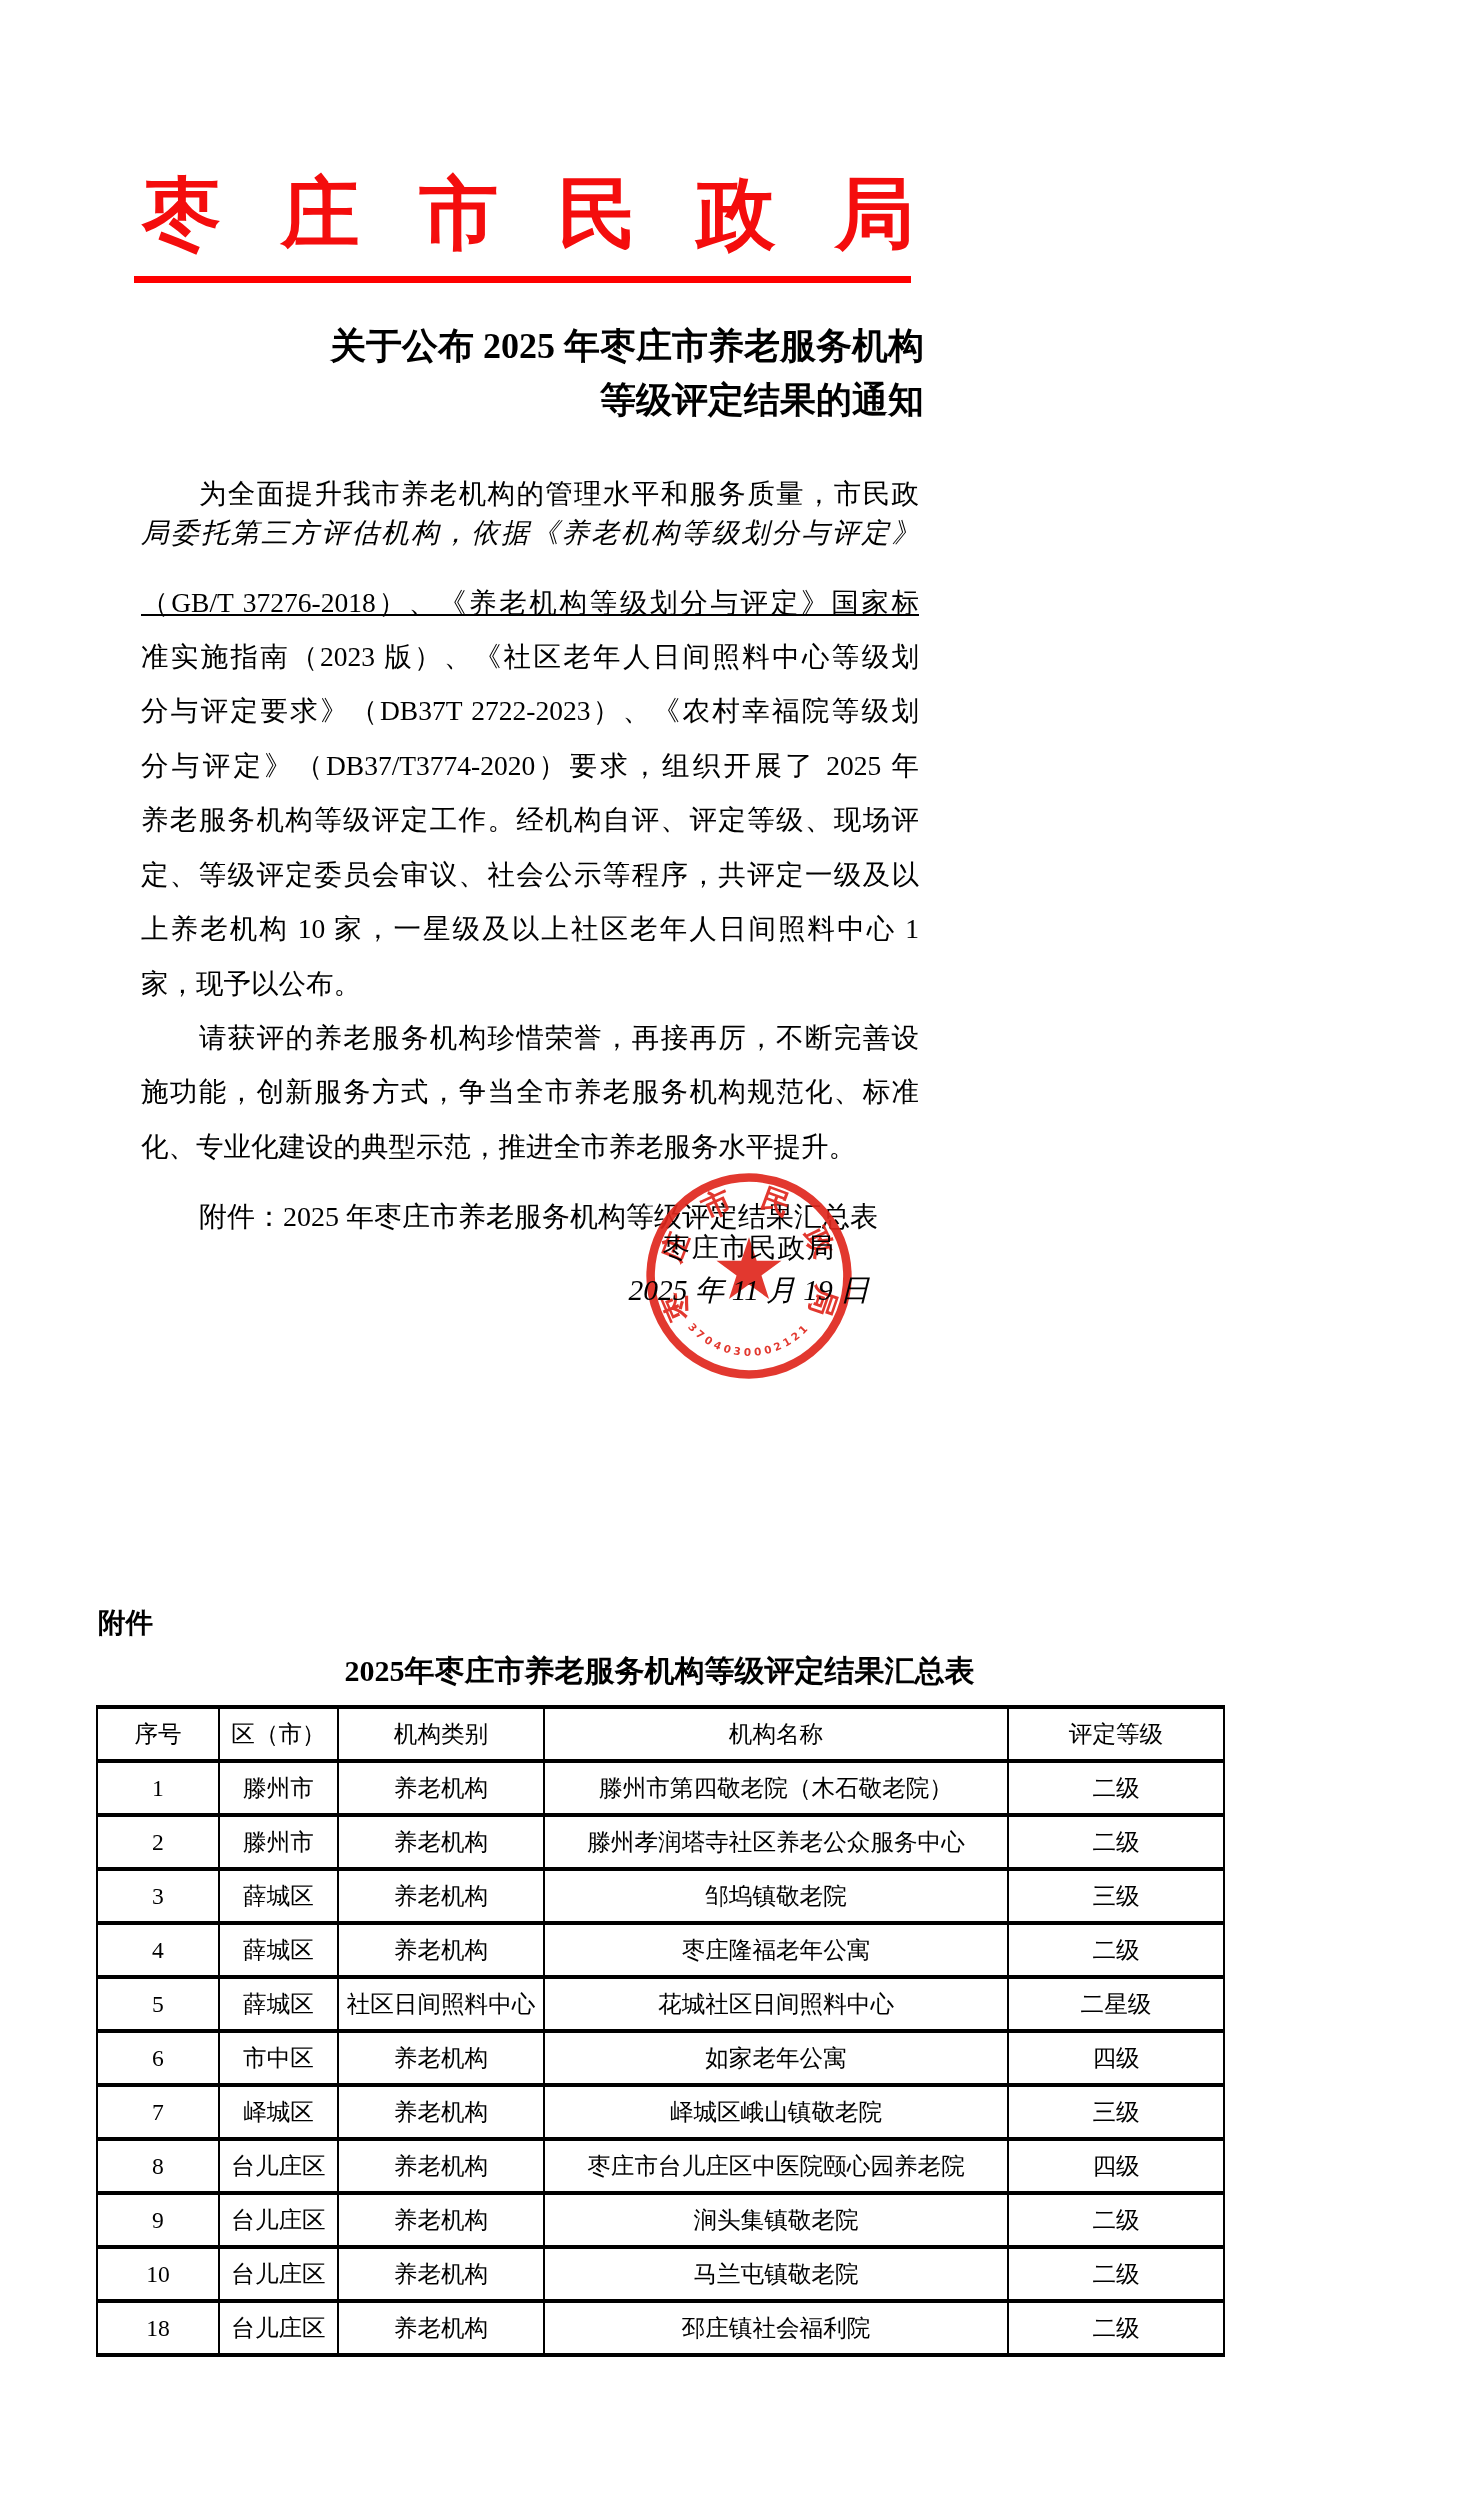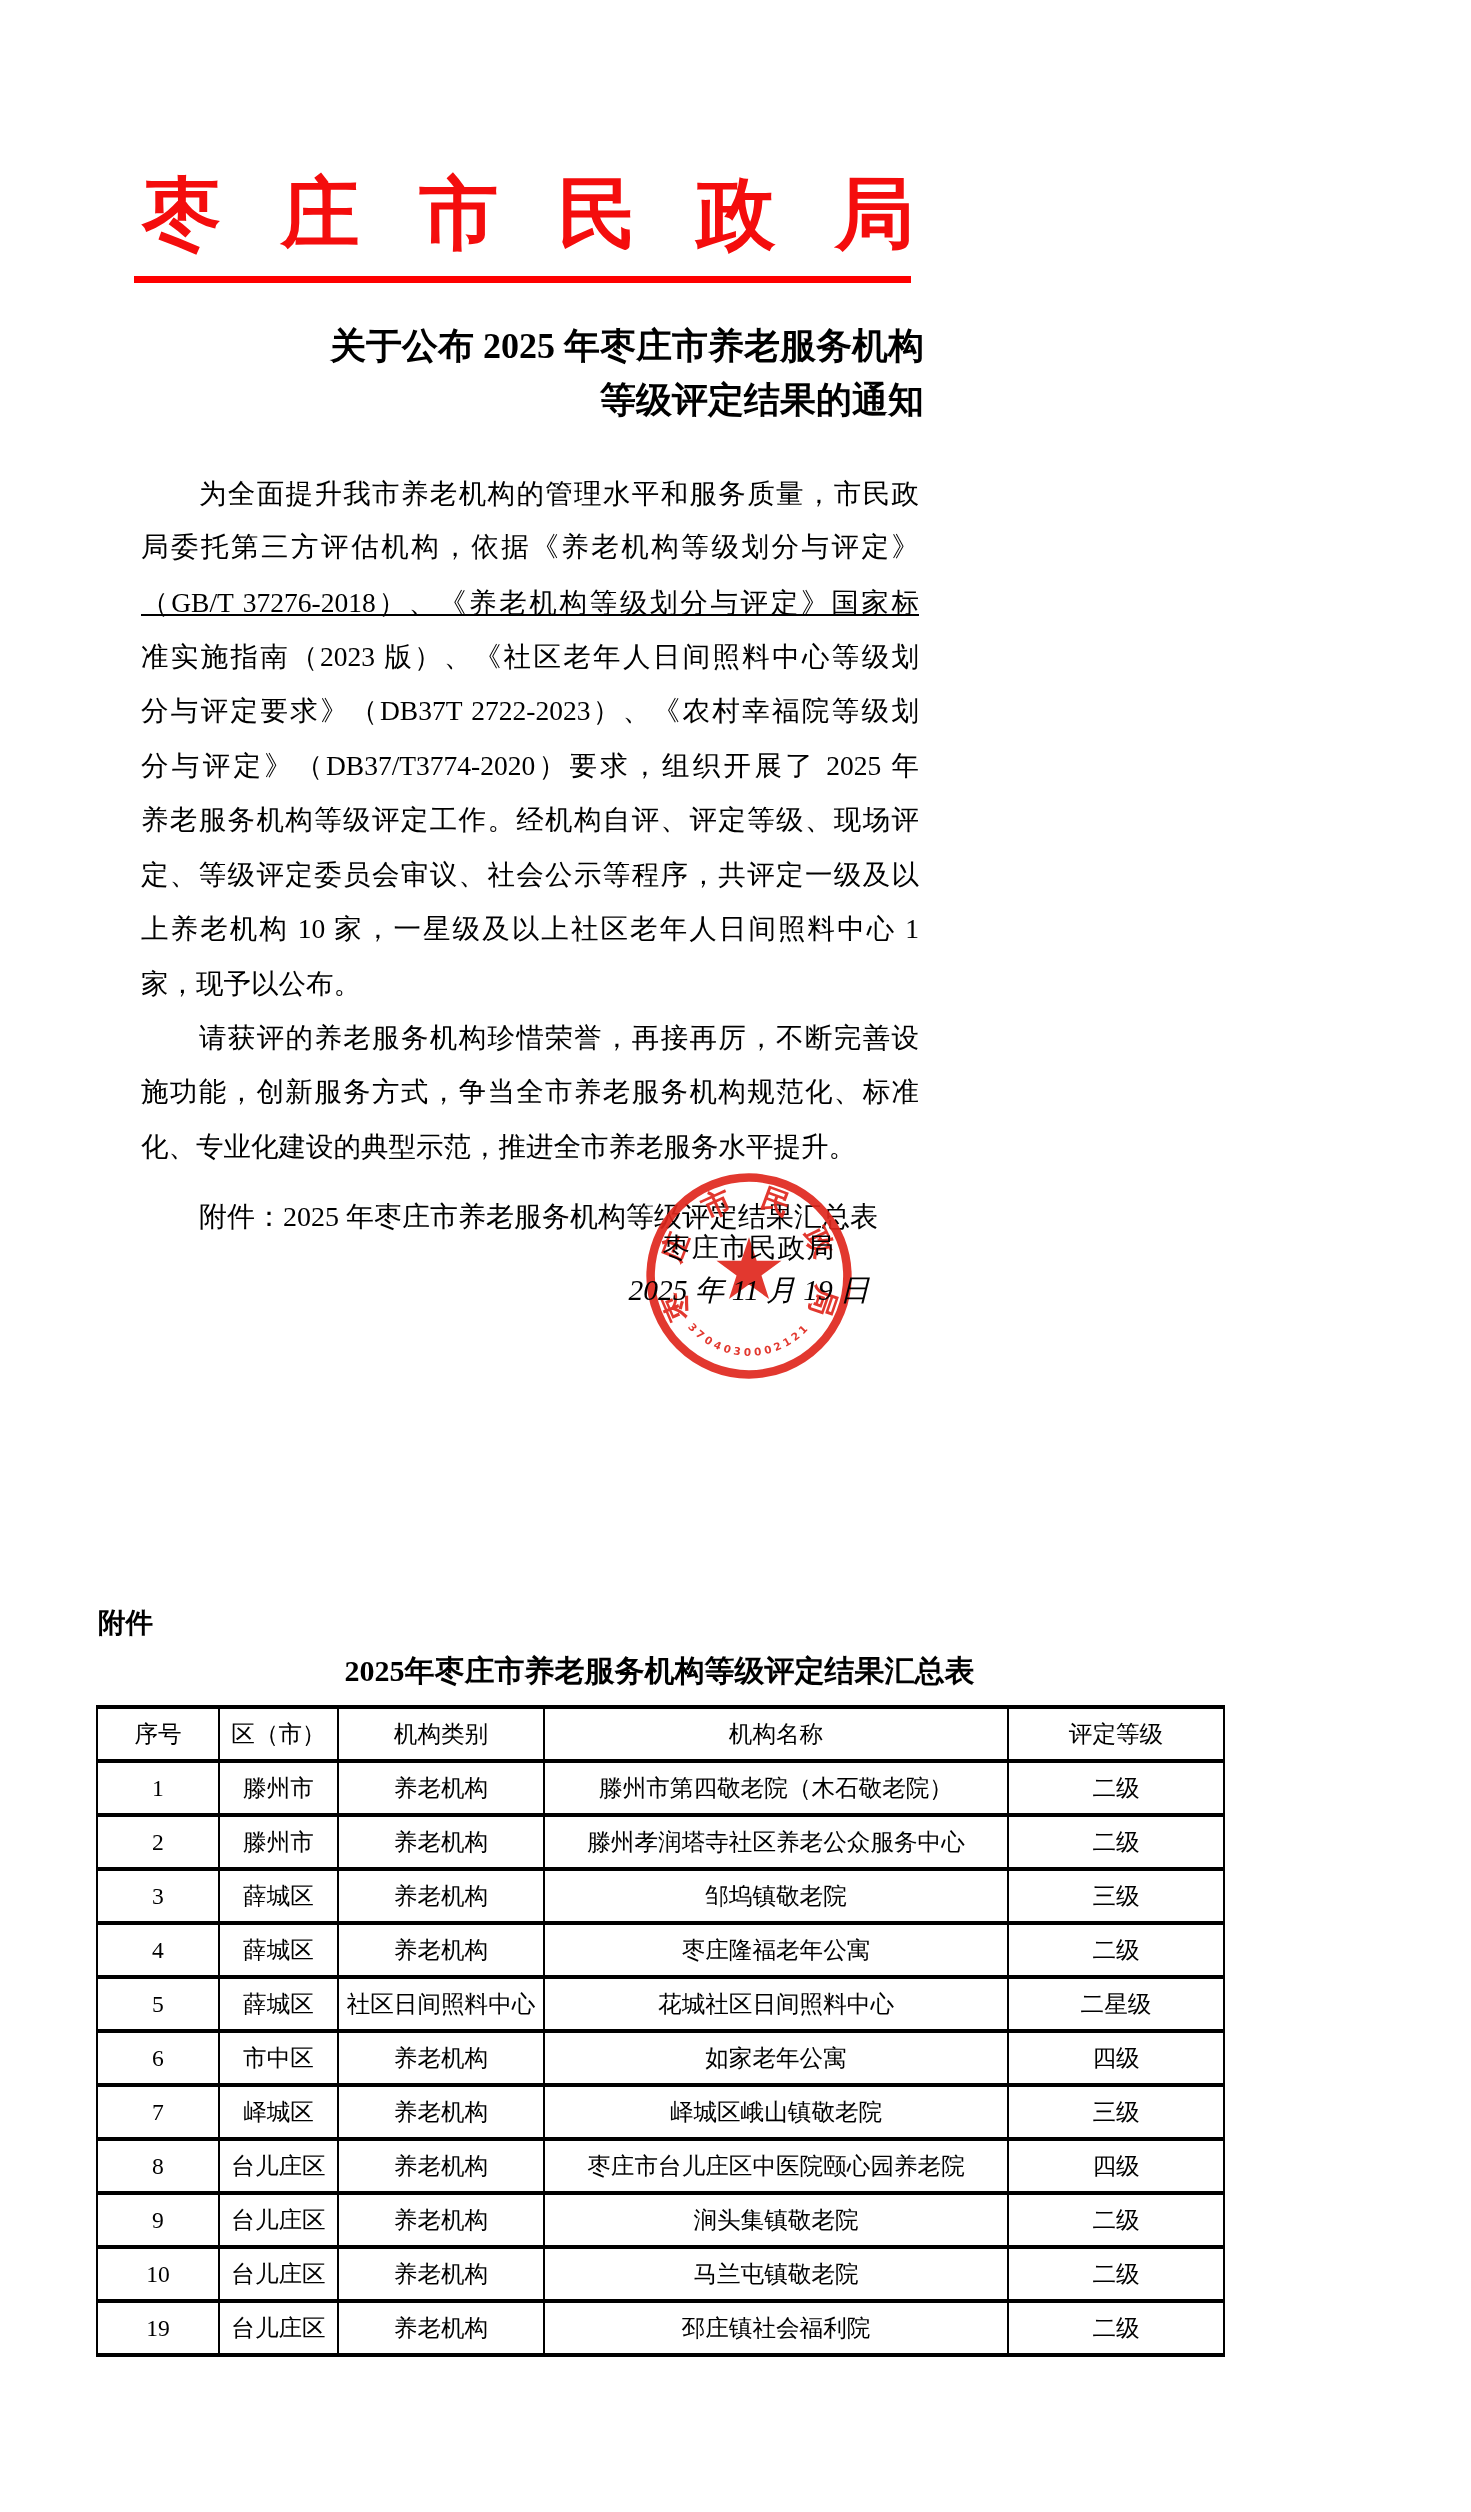--- a/index.html
+++ b/index.html
@@ -98,21 +98,21 @@
     </div>
 
   <div class="red-divider" style="background:#ff0000;"></div>
 
   <div class="notice-title">
     <div>关于公布 2025 年枣庄市养老服务机构</div>
     <div>等级评定结果的通知</div>
   </div>
 
   <div class="body-line first" style="top:467px;">为全面提升我市养老机构的管理水平和服务质量，市民政</div>
-  <div class="body-line" style="top:520px;">局委托第三方评估机构，依据《养老机构等级划分与评定》</div>
+  <div class="body-line" style="top:506px;font-style:italic;">局委托第三方评估机构，依据《养老机构等级划分与评定》</div>
   <div class="body-line" style="top:576px;text-decoration:underline;">（GB/T 37276-2018）、《养老机构等级划分与评定》国家标</div>
   <div class="body-line" style="top:630px;">准实施指南（2023 版）、《社区老年人日间照料中心等级划</div>
   <div class="body-line" style="top:684px;">分与评定要求》（DB37T 2722-2023）、《农村幸福院等级划</div>
   <div class="body-line" style="top:739px;">分与评定》（DB37/T3774-2020）要求，组织开展了 2025 年</div>
   <div class="body-line" style="top:793px;">养老服务机构等级评定工作。经机构自评、评定等级、现场评</div>
   <div class="body-line" style="top:848px;">定、等级评定委员会审议、社会公示等程序，共评定一级及以</div>
   <div class="body-line" style="top:902px;">上养老机构 10 家，一星级及以上社区老年人日间照料中心 1</div>
   <div class="body-line last" style="top:957px;">家，现予以公布。</div>
 
   <div class="body-line first" style="top:1011px;">请获评的养老服务机构珍惜荣誉，再接再厉，不断完善设</div>
@@ -224,21 +224,21 @@
       <td>二级</td>
     </tr>
     <tr class="data">
       <td>10</td>
       <td>台儿庄区</td>
       <td>养老机构</td>
       <td>马兰屯镇敬老院</td>
       <td>二级</td>
     </tr>
     <tr class="data">
-      <td>19</td>
+      <td>18</td>
       <td>台儿庄区</td>
       <td>养老机构</td>
       <td>邳庄镇社会福利院</td>
       <td>二级</td>
     </tr>
   </tbody>
     </table>
 
 </div>
 

